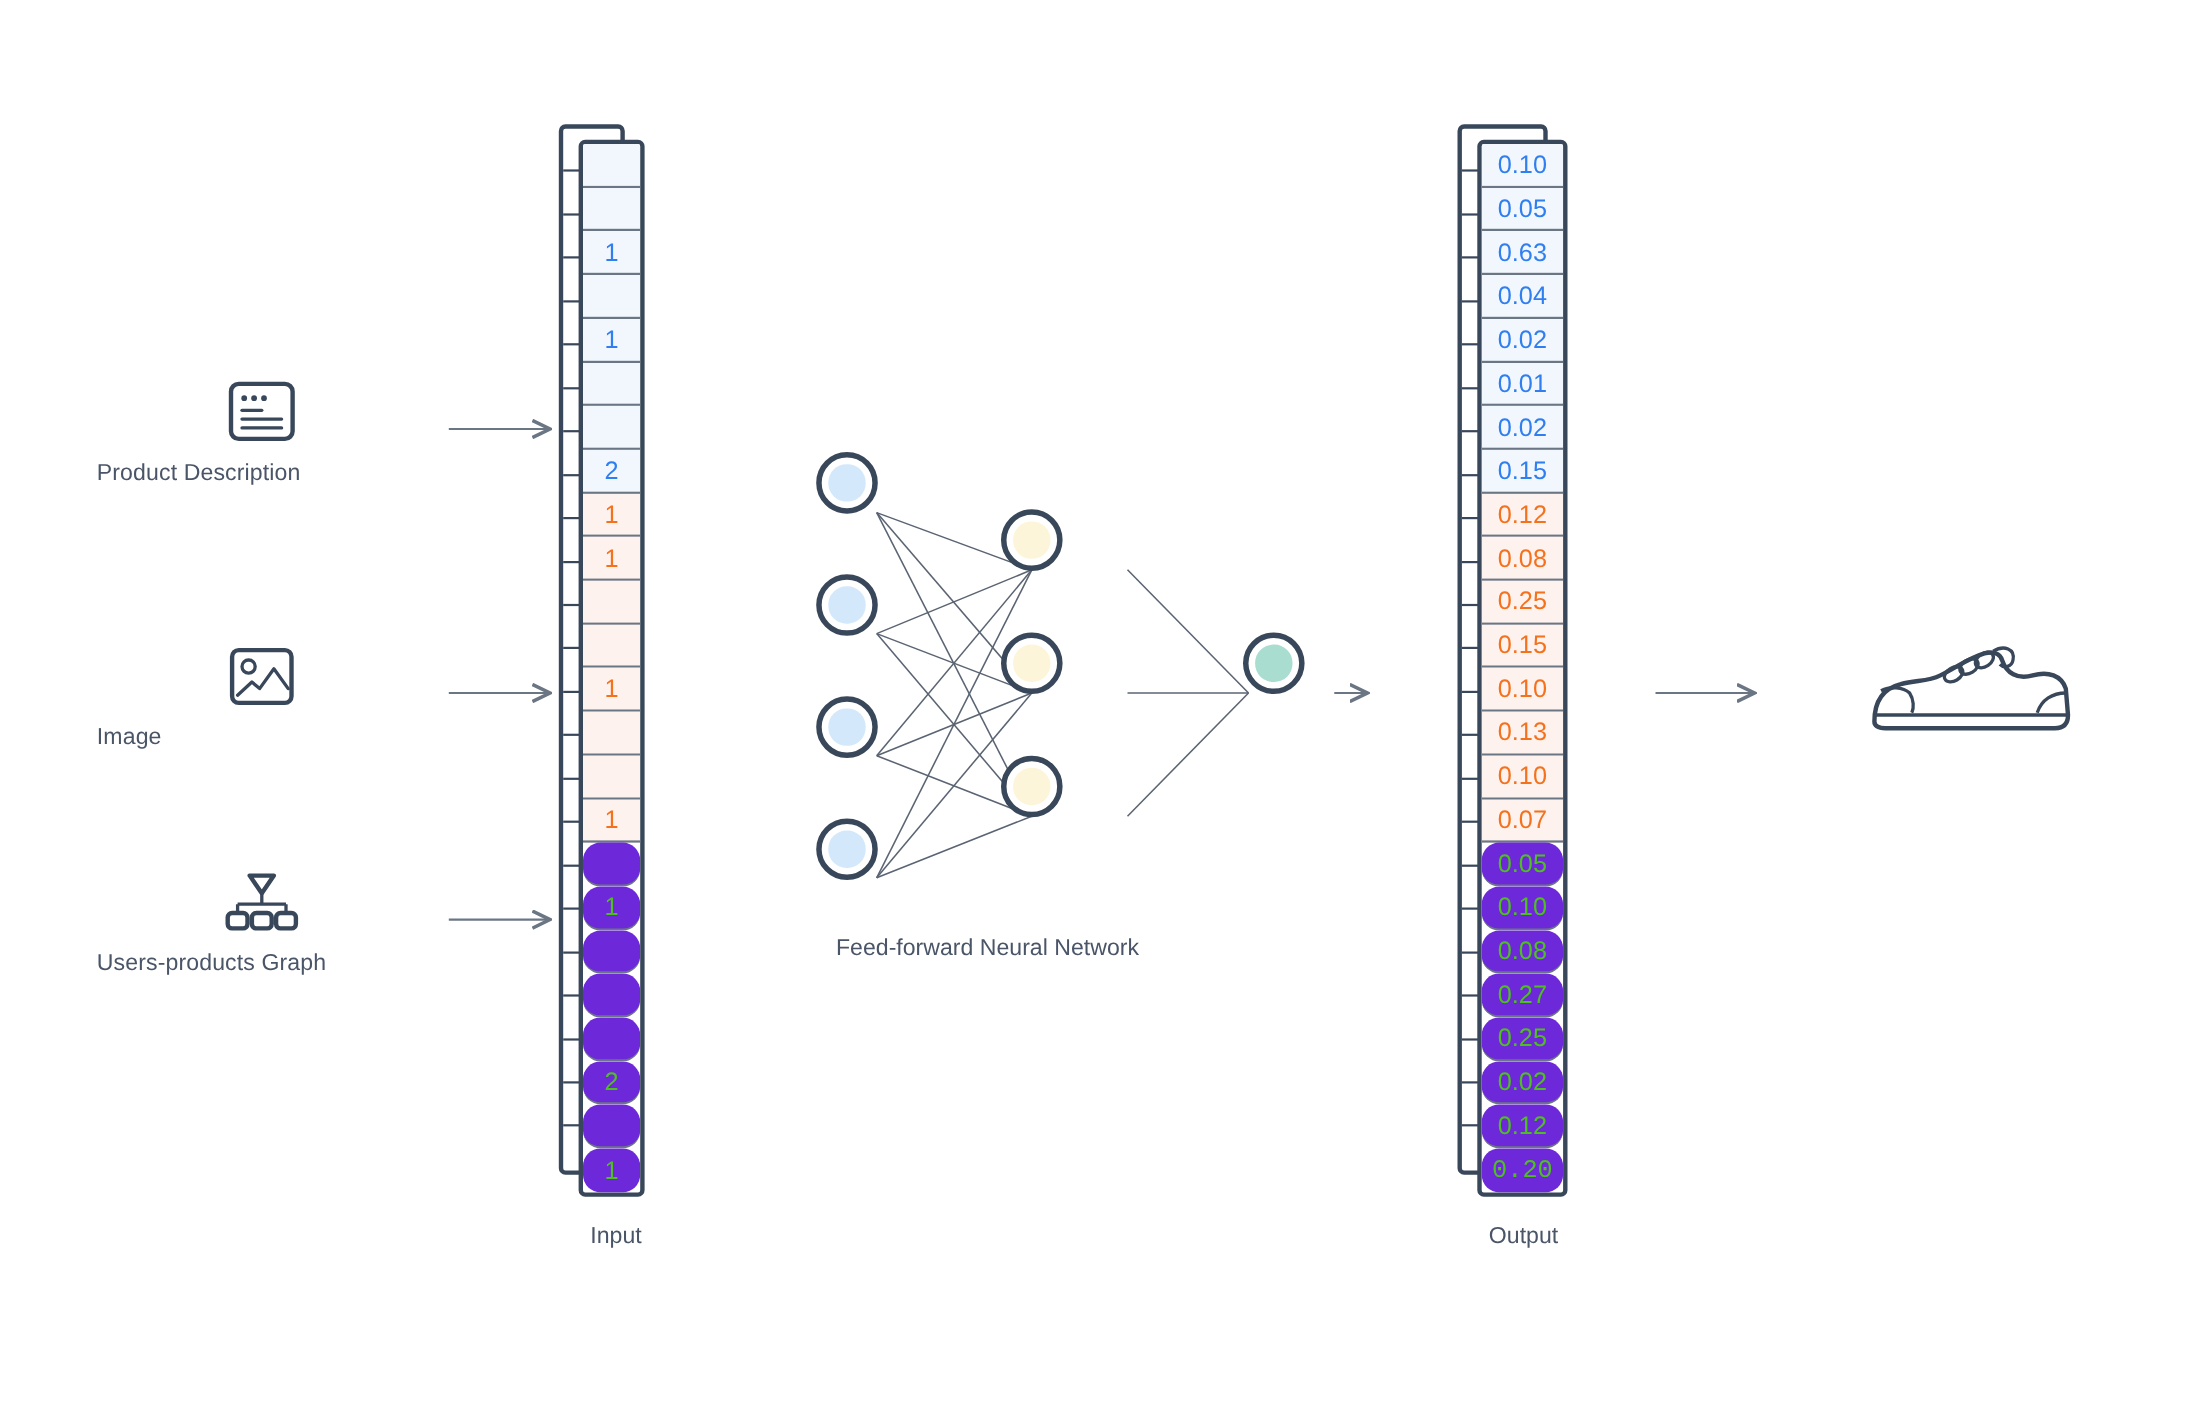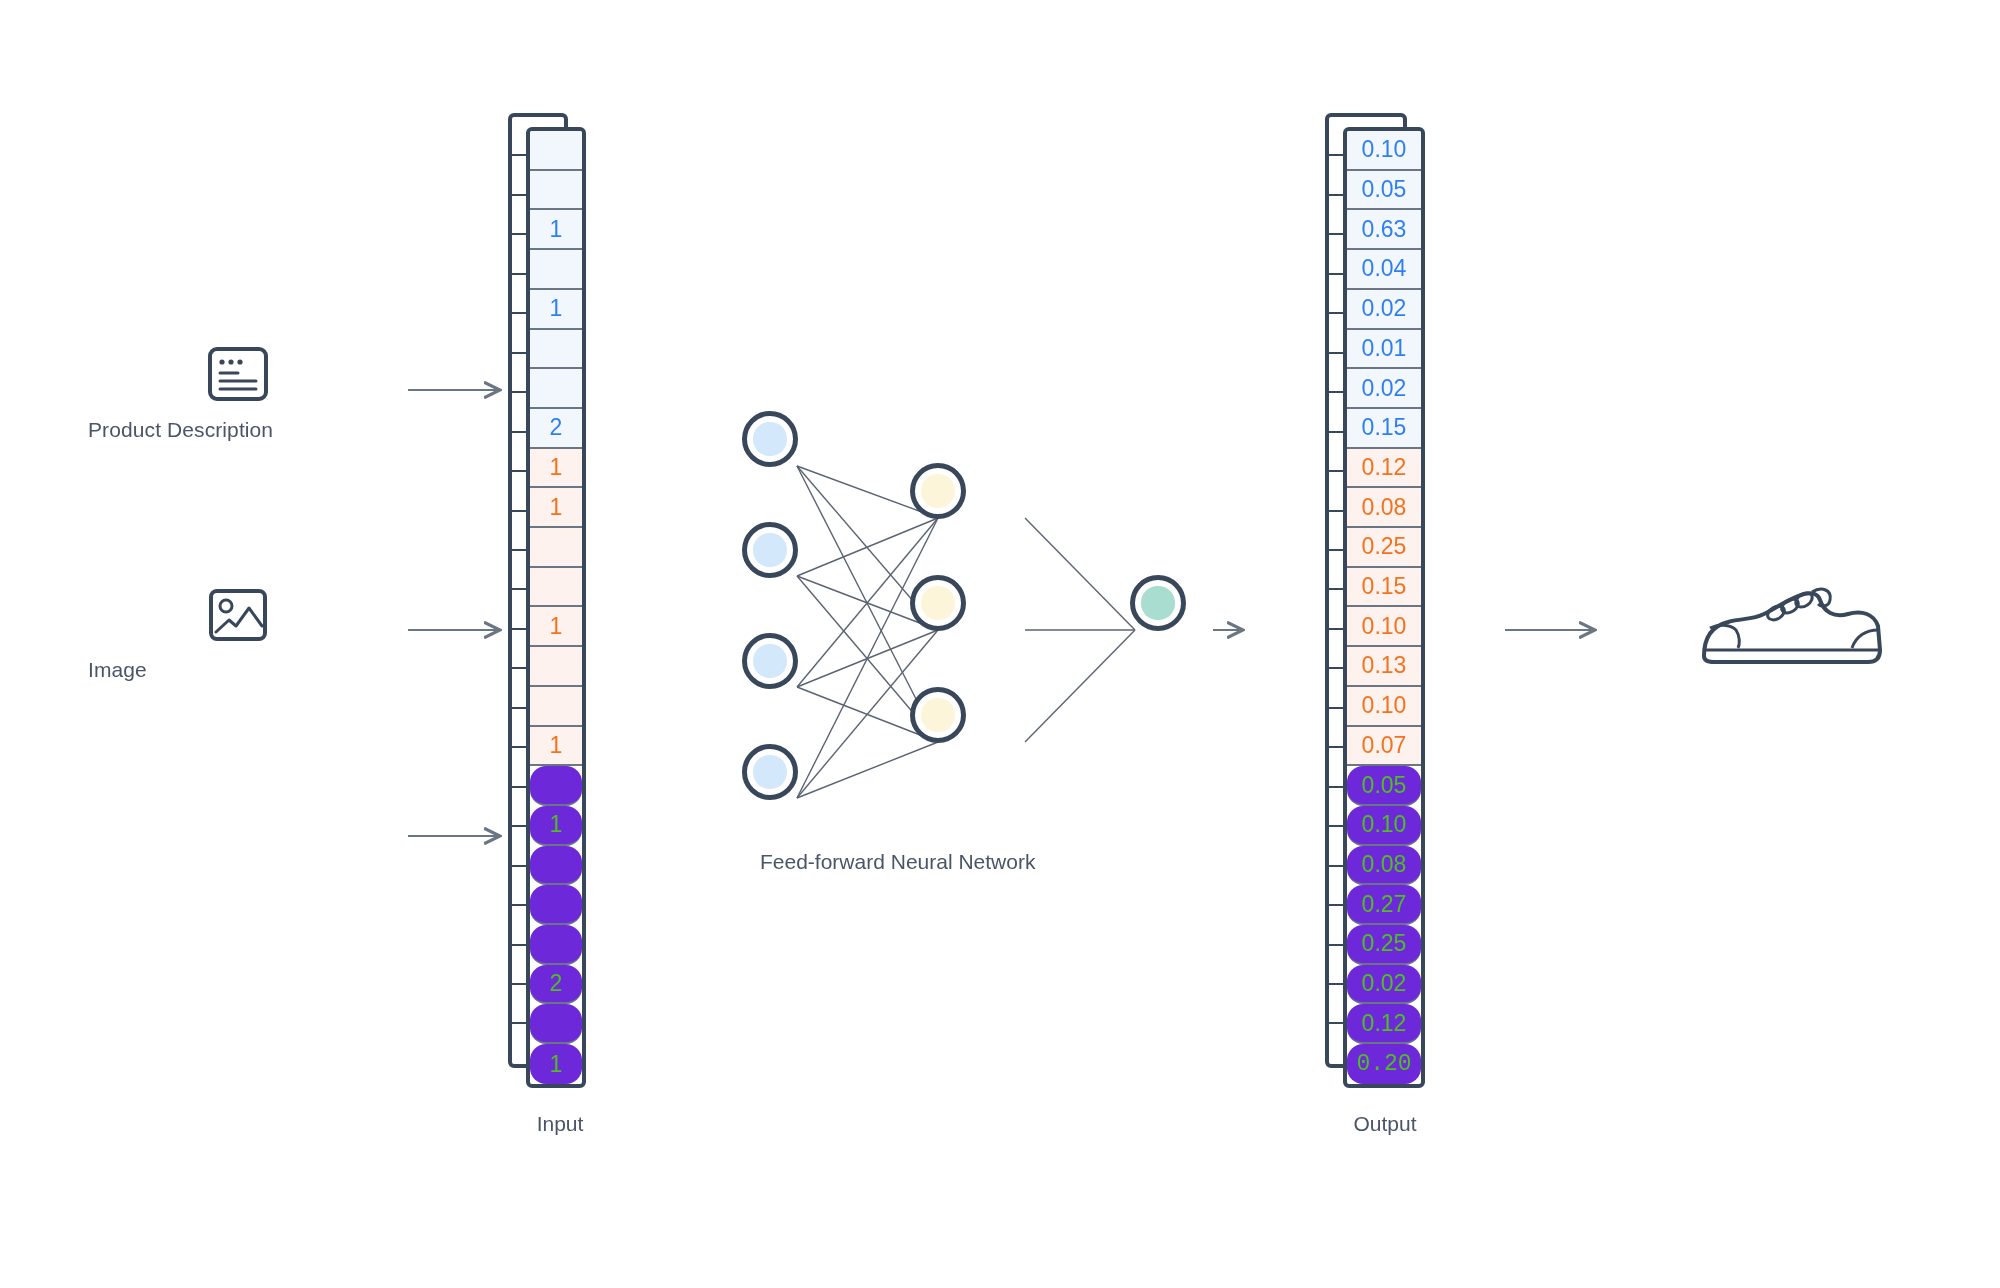--- a/index.html
+++ b/index.html
@@ -125,20 +125,35 @@
     <div class="icon">
       <svg width="60" height="54" viewBox="0 0 60 54">
         <rect x="3" y="3" width="54" height="48" rx="6" fill="none" stroke="#39475a" stroke-width="4"></rect>
         <circle cx="18" cy="18" r="6" fill="none" stroke="#39475a" stroke-width="3"></circle>
         <path d="M8 44 L21 32 L28 38 L41 20 L54 38" fill="none" stroke="#39475a" stroke-width="3" stroke-linejoin="round" stroke-linecap="round"></path>
       </svg>
     </div>
     <div class="caption">Image</div>
   </div>
 
+  <div class="source" style="left:88px;top:786px;">
+    <div class="icon">
+      <svg width="70" height="58" viewBox="0 0 70 58">
+        <path d="M24 6 L46 6 L35 22 Z" fill="none" stroke="#39475a" stroke-width="4" stroke-linejoin="round"></path>
+        <line x1="35" y1="22" x2="35" y2="32" stroke="#39475a" stroke-width="3"></line>
+        <line x1="13" y1="32" x2="57" y2="32" stroke="#39475a" stroke-width="3"></line>
+        <line x1="13" y1="32" x2="13" y2="40" stroke="#39475a" stroke-width="3"></line>
+        <line x1="57" y1="32" x2="57" y2="40" stroke="#39475a" stroke-width="3"></line>
+        <rect x="4" y="40" width="18" height="14" rx="4" fill="none" stroke="#39475a" stroke-width="4"></rect>
+        <rect x="26" y="40" width="18" height="14" rx="4" fill="none" stroke="#39475a" stroke-width="4"></rect>
+        <rect x="48" y="40" width="18" height="14" rx="4" fill="none" stroke="#39475a" stroke-width="4"></rect>
+      </svg>
+    </div>
+    <div class="caption">Users-products Graph</div>
+  </div>
 
   <div class="vector" style="left:508px;top:113px;">
     <div class="vec-back" style="left:0;top:0;width:60px;height:955px;">
         <div class="bcell" style="height: 39.4583px;"></div>
         <div class="bcell" style="height: 39.4583px;"></div>
         <div class="bcell" style="height: 39.4583px;"></div>
         <div class="bcell" style="height: 39.4583px;"></div>
         <div class="bcell" style="height: 39.4583px;"></div>
         <div class="bcell" style="height: 39.4583px;"></div>
         <div class="bcell" style="height: 39.4583px;"></div>

